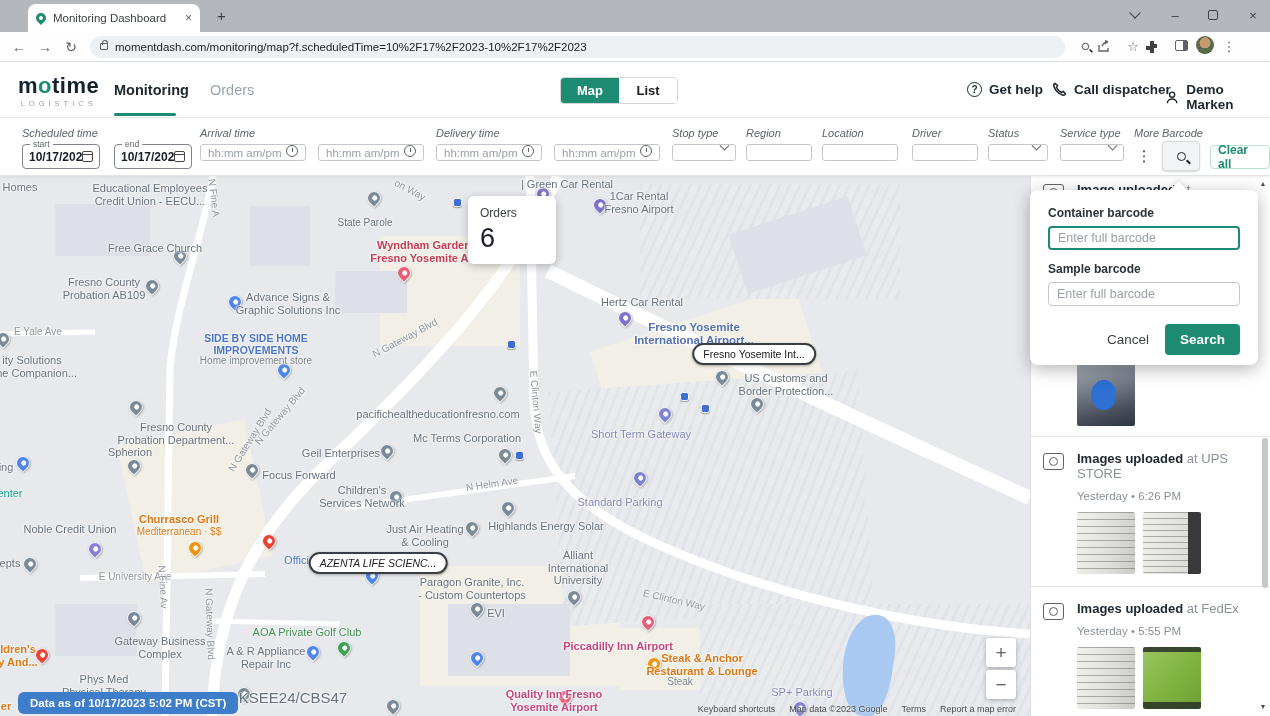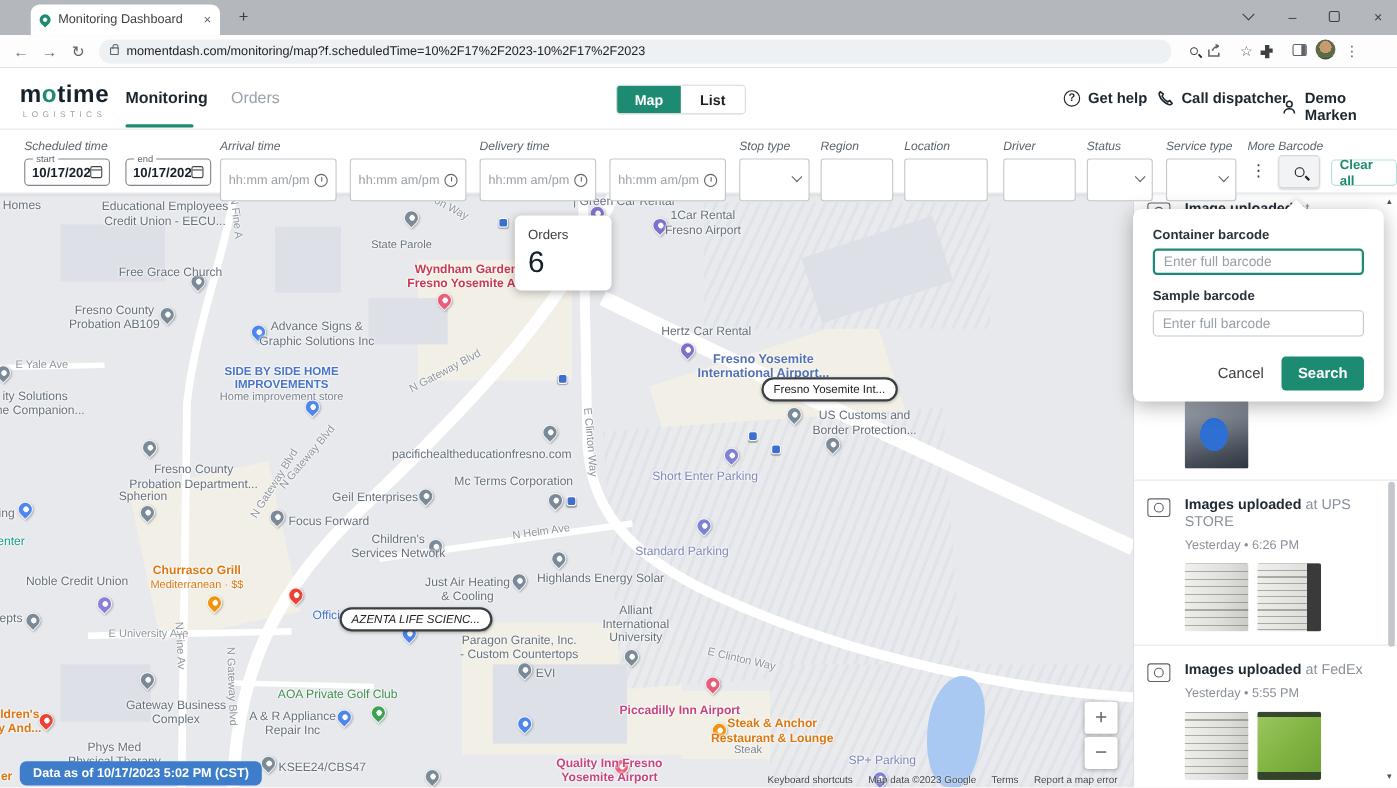--- a/index.html
+++ b/index.html
@@ -40,21 +40,21 @@
   .toggle .t-list { width:58px; background:#fff; color:#202124; font-weight:bold; font-size:13px; display:flex; align-items:center; justify-content:center; }
   .hdr-action { position:absolute; top:20px; font-size:13.5px; font-weight:bold; color:#1c262e; display:flex; align-items:center; gap:7px; }
   .help-ic { width:15px; height:15px; border:1.5px solid #1c262e; border-radius:50%; font-size:10px; font-weight:bold; display:flex; align-items:center; justify-content:center; }
 
   
   .filterbar { position:absolute; left:0; top:118px; width:1270px; height:58px; background:#fff; border-bottom:1px solid #e3e5e8; box-shadow:0 1px 3px rgba(0,0,0,.08); z-index:5; }
   .flabel { position:absolute; top:9px; font-size:11px; color:#5c646c;font-style:italic; }
   .fgfield { position:absolute; top:26px; height:25px; border:1px solid #7f858b; border-radius:4px; background:#fff; display:flex; align-items:center; padding:0 6px; }
   .fgfield .legend { position:absolute; top:-6px; left:7px; background:#fff; padding:0 3px; font-size:8.5px; color:#5c646c; }
   .fgfield .dval { font-size:12px; font-weight:bold; color:#17202a; flex:1; border:none; outline:none; width:100%; font-family:inherit; background:transparent; }
-  .finput { position:absolute; top:26px; height:39px; border:1px solid #c3c7cc; border-radius:3px; background:#fff; display:flex; align-items:center; padding:0 7px; gap:4px; }
+  .finput { position:absolute; top:26px; height:17px; border:1px solid #c3c7cc; border-radius:3px; background:#fff; display:flex; padding:0 7px; gap:4px; }
   .finput input { border:none; outline:none; flex:1; width:100%; font-size:11.5px; color:#202124; font-family:inherit; background:transparent; }
   .finput input::placeholder { color:#9aa0a6; }
   .chev { width:7px; height:7px; border-right:1.6px solid #5f6368; border-bottom:1.6px solid #5f6368; transform:rotate(45deg) translate(-2px,-2px); flex:none; }
   .clock-ic { width:12px; height:12px; border:1.4px solid #5f6368; border-radius:50%; position:relative; flex:none; }
   .clock-ic::after { content:""; position:absolute; left:4.5px; top:2px; width:1.4px; height:4px; background:#5f6368; }
   .cal-ic { width:11px; height:11px; border:1.4px solid #444; border-radius:2px; position:relative; flex:none; }
   .cal-ic::before { content:""; position:absolute; left:0; right:0; top:2px; height:1.4px; background:#444; }
   .more-btn { position:absolute; top:26px; width:20px; height:25px; font-size:15px; color:#3c4043; text-align:center; line-height:24px; letter-spacing:0; }
   .barcode-btn { position:absolute; top:23px; width:38px; height:30px; background:#f1f3f4; border:1px solid #d6d9dc; border-radius:4px; display:flex; align-items:center; justify-content:center; box-shadow:0 1px 2px rgba(0,0,0,.15); }
   .mag { width:9px; height:9px; border:1.8px solid #202124; border-radius:50%; position:relative; }
@@ -330,21 +330,21 @@
         <div class="mlabel" style="left: 438px; top: 238px; color: rgb(102, 112, 124); font-size: 11px; transform: translate(-50%, -50%) rotate(0deg);">pacifichealtheducationfresno.com</div>
         <div class="mlabel" style="left: 467px; top: 262px; color: rgb(102, 112, 124); font-size: 11px; transform: translate(-50%, -50%) rotate(0deg);">Mc Terms Corporation</div>
         <div class="mlabel" style="left: 341px; top: 277px; color: rgb(102, 112, 124); font-size: 11px; transform: translate(-50%, -50%) rotate(0deg);">Geil Enterprises</div>
         <div class="mlabel" style="left: 299px; top: 299px; color: rgb(102, 112, 124); font-size: 11px; transform: translate(-50%, -50%) rotate(0deg);">Focus Forward</div>
         <div class="mlabel" style="left: 362px; top: 321px; color: rgb(102, 112, 124); font-size: 11px; transform: translate(-50%, -50%) rotate(0deg);">Children's
 Services Network</div>
         <div class="mlabel" style="left: 492px; top: 308px; color: rgb(142, 149, 156); font-size: 10px; transform: translate(-50%, -50%) rotate(-8deg);">N Helm Ave</div>
         <div class="mlabel" style="left: 425px; top: 360px; color: rgb(102, 112, 124); font-size: 11px; transform: translate(-50%, -50%) rotate(0deg);">Just Air Heating
 &amp; Cooling</div>
         <div class="mlabel" style="left: 546px; top: 350px; color: rgb(102, 112, 124); font-size: 11px; transform: translate(-50%, -50%) rotate(0deg);">Highlands Energy Solar</div>
-        <div class="mlabel" style="left: 641px; top: 258px; color: rgb(128, 135, 184); font-size: 11px; transform: translate(-50%, -50%) rotate(0deg);">Short Enter Parking</div>
+        <div class="mlabel" style="left: 641px; top: 258px; color: rgb(128, 135, 184); font-size: 11px; transform: translate(-50%, -50%) rotate(0deg);">Short Term Gateway</div>
         <div class="mlabel" style="left: 620px; top: 326px; color: rgb(128, 135, 184); font-size: 11px; transform: translate(-50%, -50%) rotate(0deg);">Standard Parking</div>
         <div class="mlabel" style="left: 536px; top: 226px; color: rgb(142, 149, 156); font-size: 10px; transform: translate(-50%, -50%) rotate(85deg);">E Clinton Way</div>
         <div class="mlabel" style="left: 130px; top: 276px; color: rgb(102, 112, 124); font-size: 11px; transform: translate(-50%, -50%) rotate(0deg);">Spherion</div>
         <div class="mlabel" style="left: 176px; top: 258px; color: rgb(102, 112, 124); font-size: 11px; transform: translate(-50%, -50%) rotate(0deg);">Fresno County
 Probation Department...</div>
         <div class="mlabel" style="left: 10px; top: 317px; color: rgb(22, 160, 140); font-size: 11px; transform: translate(-50%, -50%) rotate(0deg);">enter</div>
         <div class="mlabel" style="left: 6px; top: 291px; color: rgb(102, 112, 124); font-size: 11px; transform: translate(-50%, -50%) rotate(0deg);">ing</div>
         <div class="mlabel" style="left: 70px; top: 353px; color: rgb(102, 112, 124); font-size: 11px; transform: translate(-50%, -50%) rotate(0deg);">Noble Credit Union</div>
         <div class="mlabel" style="left: 179px; top: 343px; color: rgb(221, 119, 18); font-size: 11px; font-weight: bold; transform: translate(-50%, -50%) rotate(0deg);">Churrasco Grill</div>
         <div class="mlabel" style="left: 179px; top: 356px; color: rgb(221, 119, 18); font-size: 10px; transform: translate(-50%, -50%) rotate(0deg);">Mediterranean · $$</div>
@@ -355,21 +355,21 @@
         <div class="mlabel" style="left: 210px; top: 448px; color: rgb(142, 149, 156); font-size: 10px; transform: translate(-50%, -50%) rotate(88deg);">N Gateway Blvd</div>
         <div class="mlabel" style="left: 160px; top: 472px; color: rgb(102, 112, 124); font-size: 11px; transform: translate(-50%, -50%) rotate(0deg);">Gateway Business
 Complex</div>
         <div class="mlabel" style="left: 18px; top: 480px; color: rgb(221, 119, 18); font-size: 11px; font-weight: bold; transform: translate(-50%, -50%) rotate(0deg);">ldren's
 y And...</div>
         <div class="mlabel" style="left: 104px; top: 510px; color: rgb(102, 112, 124); font-size: 11px; transform: translate(-50%, -50%) rotate(0deg);">Phys Med
 Physical Therapy</div>
         <div class="mlabel" style="left: 307px; top: 456px; color: rgb(63, 143, 79); font-size: 11px; transform: translate(-50%, -50%) rotate(0deg);">AOA Private Golf Club</div>
         <div class="mlabel" style="left: 266px; top: 482px; color: rgb(102, 112, 124); font-size: 11px; transform: translate(-50%, -50%) rotate(0deg);">A &amp; R Appliance
 Repair Inc</div>
-        <div class="mlabel" style="left: 293px; top: 522px; color: rgb(102, 112, 124); font-size: 11px; transform: translate(-50%, -50%) rotate(0deg);">KSEE24/CBS47</div>
+        <div class="mlabel" style="left: 293px; top: 522px; color: rgb(102, 112, 124); font-size: 15px; transform: translate(-50%, -50%) rotate(0deg);">KSEE24/CBS47</div>
         <div class="mlabel" style="left: 6px; top: 530px; color: rgb(221, 119, 18); font-size: 11px; font-weight: bold; transform: translate(-50%, -50%) rotate(0deg);">er</div>
         <div class="mlabel" style="left: 472px; top: 413px; color: rgb(102, 112, 124); font-size: 11px; transform: translate(-50%, -50%) rotate(0deg);">Paragon Granite, Inc.
 - Custom Countertops</div>
         <div class="mlabel" style="left: 496px; top: 437px; color: rgb(102, 112, 124); font-size: 11px; transform: translate(-50%, -50%) rotate(0deg);">EVI</div>
         <div class="mlabel" style="left: 578px; top: 392px; color: rgb(102, 112, 124); font-size: 11px; transform: translate(-50%, -50%) rotate(0deg);">Alliant
 International
 University</div>
         <div class="mlabel" style="left: 674px; top: 424px; color: rgb(142, 149, 156); font-size: 10px; transform: translate(-50%, -50%) rotate(13deg);">E Clinton Way</div>
         <div class="mlabel" style="left: 618px; top: 470px; color: rgb(199, 69, 126); font-size: 11px; font-weight: bold; transform: translate(-50%, -50%) rotate(0deg);">Piccadilly Inn Airport</div>
         <div class="mlabel" style="left: 702px; top: 489px; color: rgb(221, 119, 18); font-size: 11px; font-weight: bold; transform: translate(-50%, -50%) rotate(0deg);">Steak &amp; Anchor

